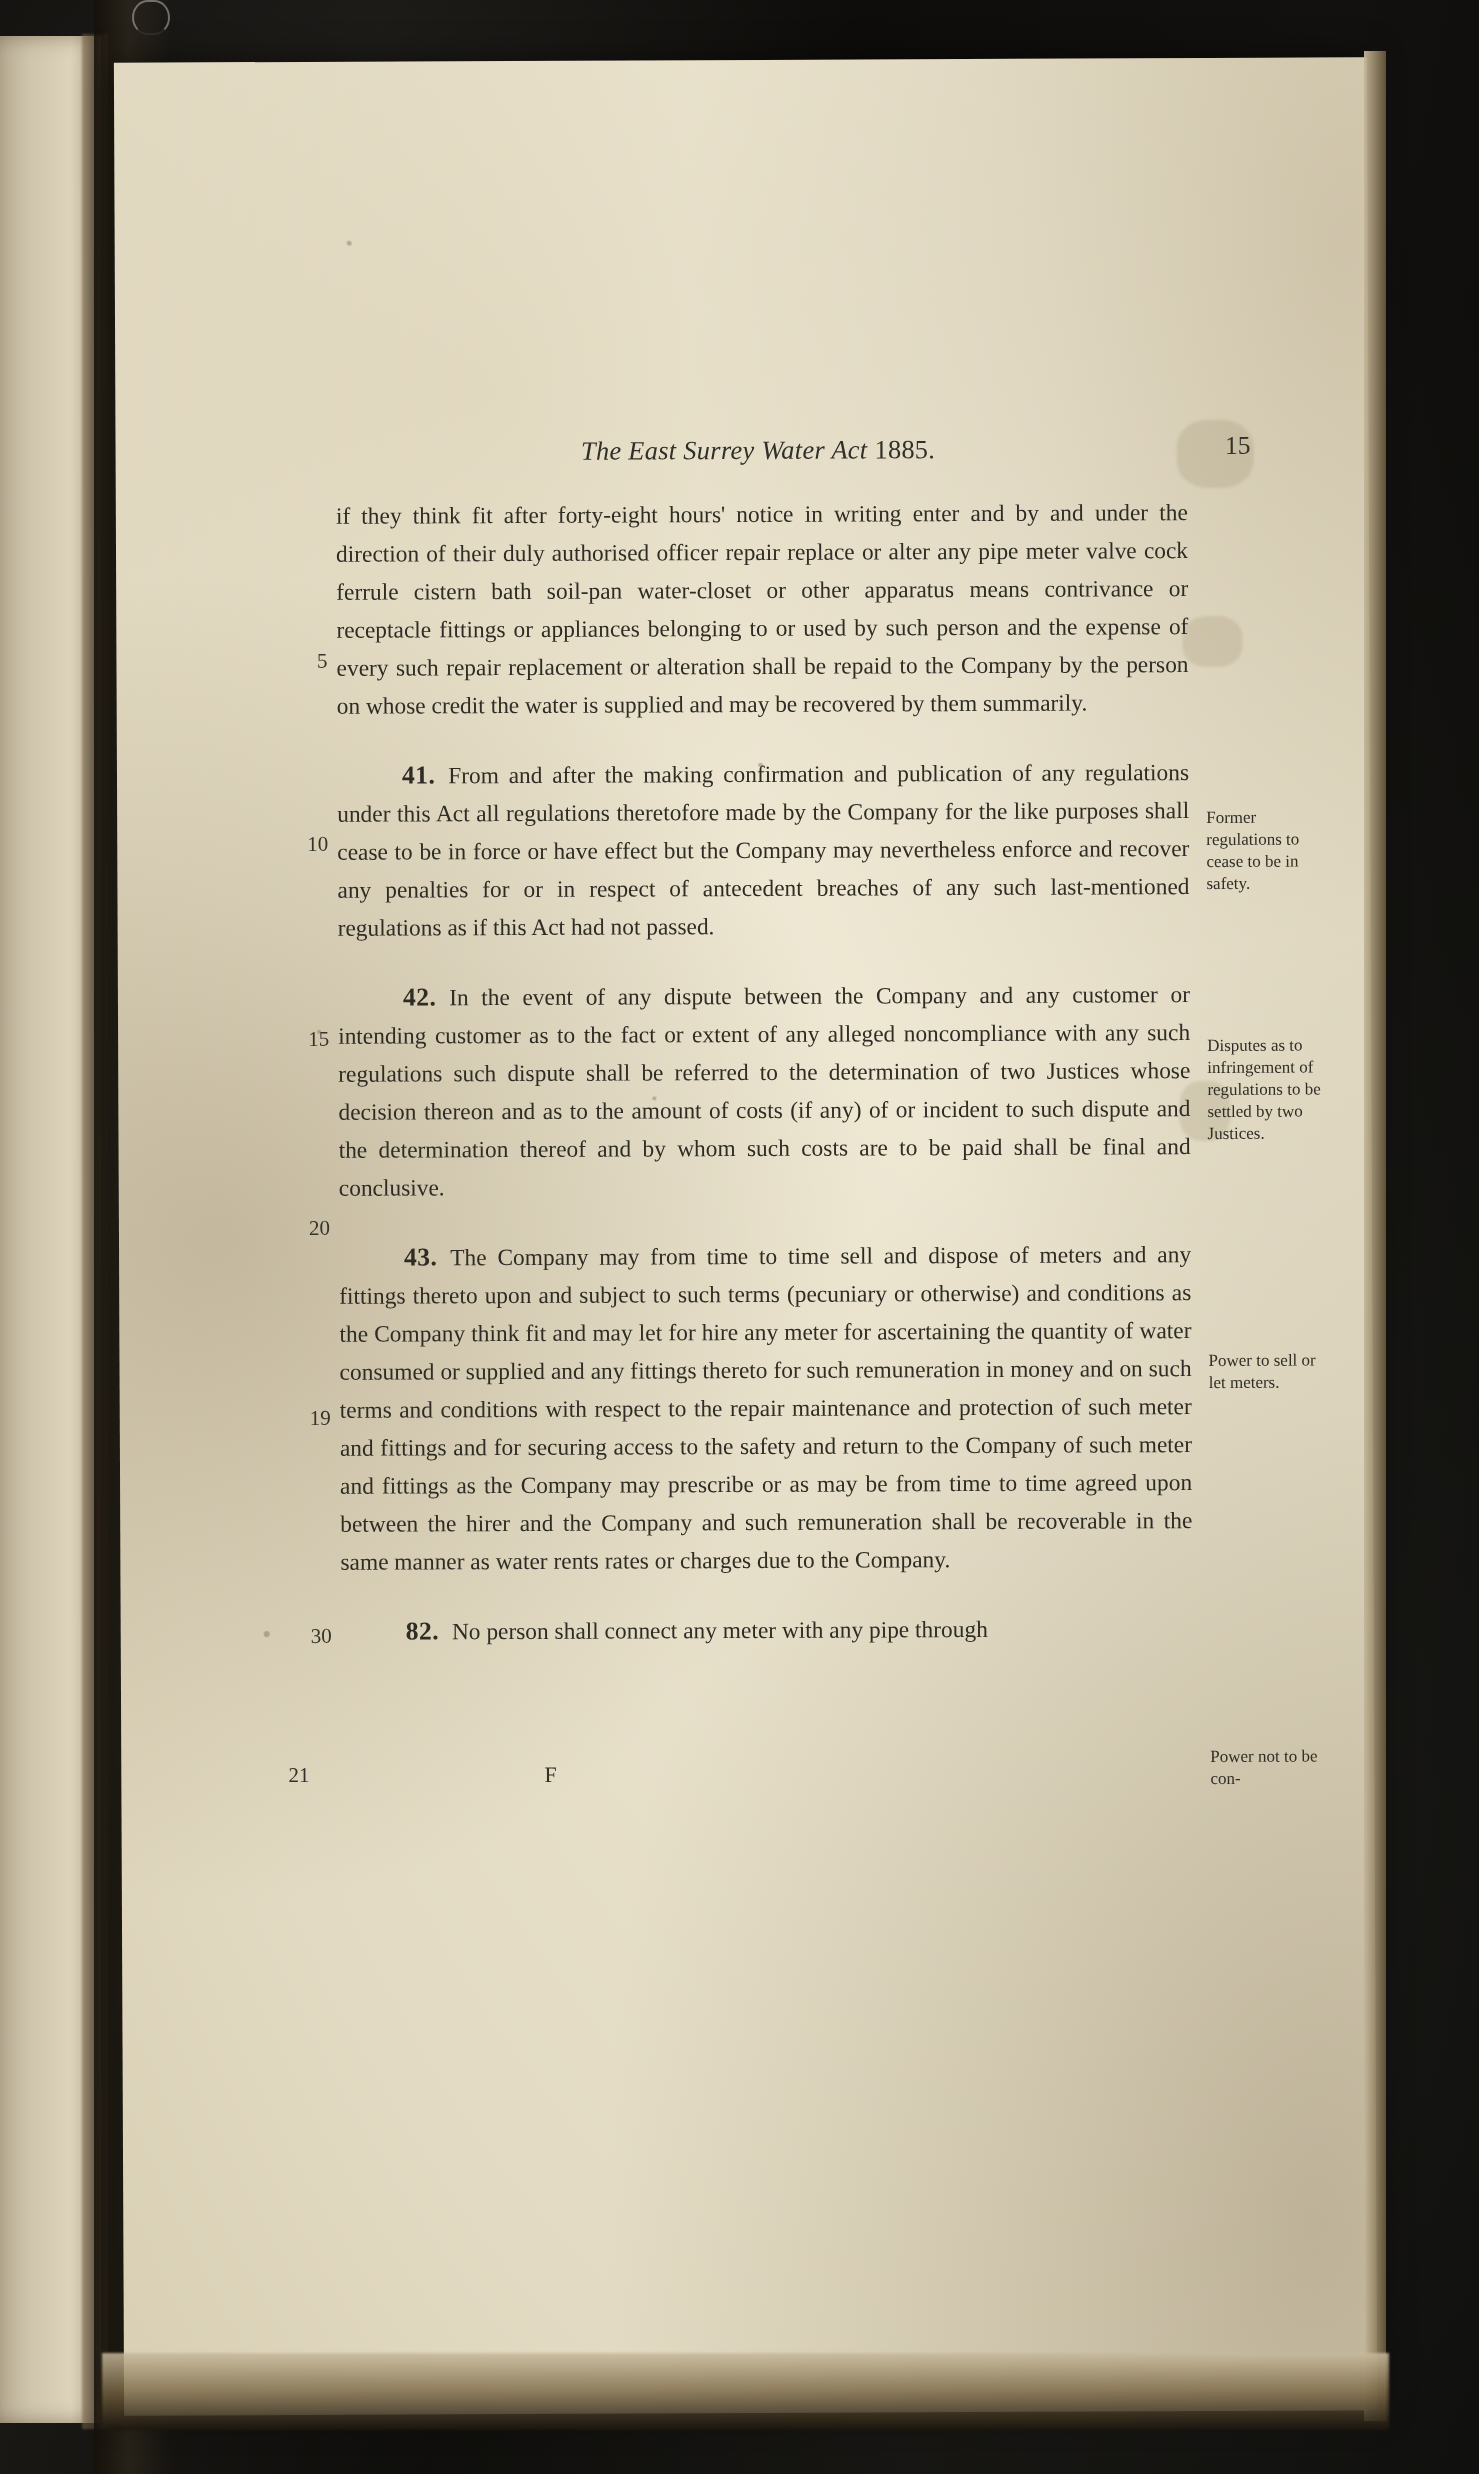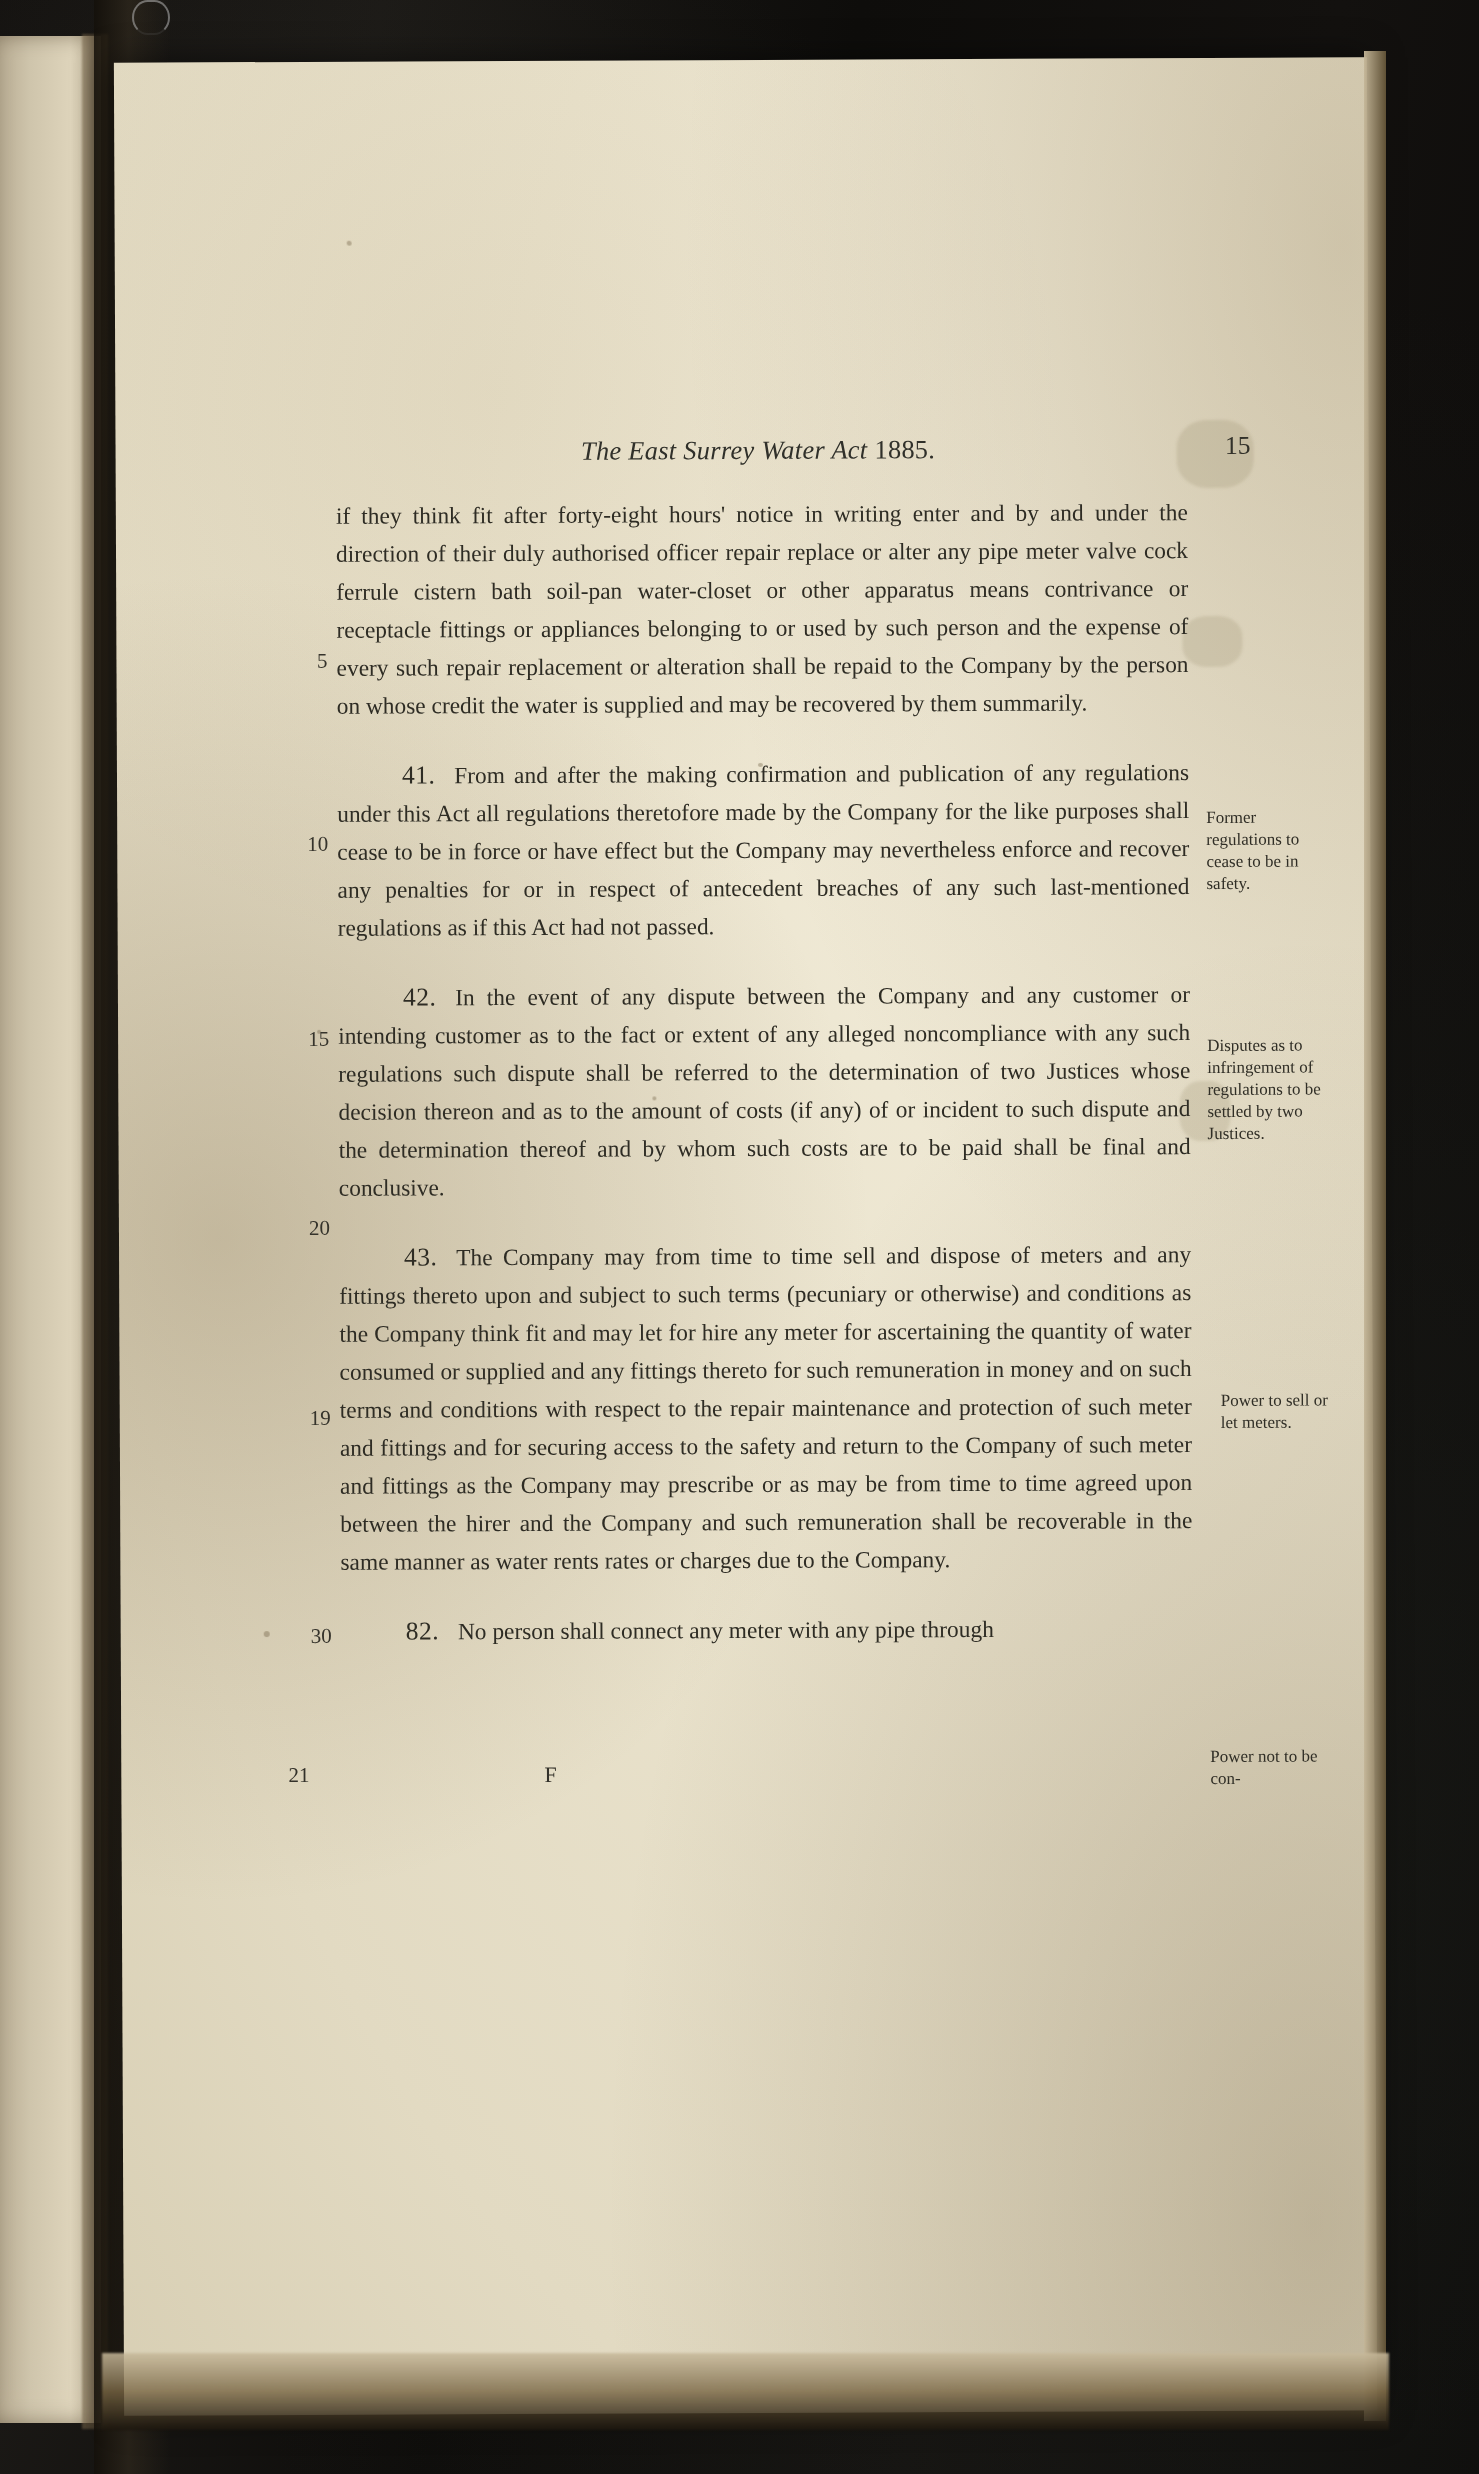--- a/index.html
+++ b/index.html
@@ -131,24 +131,24 @@
     text-align: justify;
     color: #2e2c24;
   }
 
   .para {
     position: relative;
     margin: 0 0 32px 0;
   }
   .para.tight { margin-bottom: 29px; }
   .para .sec-num {
-    font-weight: normal;
+    font-weight: bold;
     font-size: 25.6px;
     letter-spacing: 0.4px;
-    margin-right: 19px;
+    margin-right: 13px;
   }
   .indent { text-indent: 65px; }
 
   
   .linenums {
     position: absolute;
     left: 167px;
     top: 435px;
     width: 44px;
     font-size: 21px;
@@ -287,21 +287,21 @@
 
     <p class="para indent tight">
       <span class="sec-num">82.</span><span>No person shall connect any meter with any pipe through</span>
     </p>
 
   </div>
 
   <div class="sidenotes">
     <div class="sidenote" style="top:314px;">Former regulations to cease to be in safety.</div>
     <div class="sidenote" style="top:542px;">Disputes as to infringement of regulations to be settled by two Justices.</div>
-    <div class="sidenote" style="top:897px;margin-left:12px;">Power to sell or let meters.</div>
+    <div class="sidenote" style="top:857px;">Power to sell or let meters.</div>
     <div class="sidenote" style="top:1253px;">Power not to be con-</div>
   </div>
 
   <div class="footline" style="top:1701px;">
     <span>21</span>
     <span class="sig">F</span>
   </div>
 
 </div>
 

